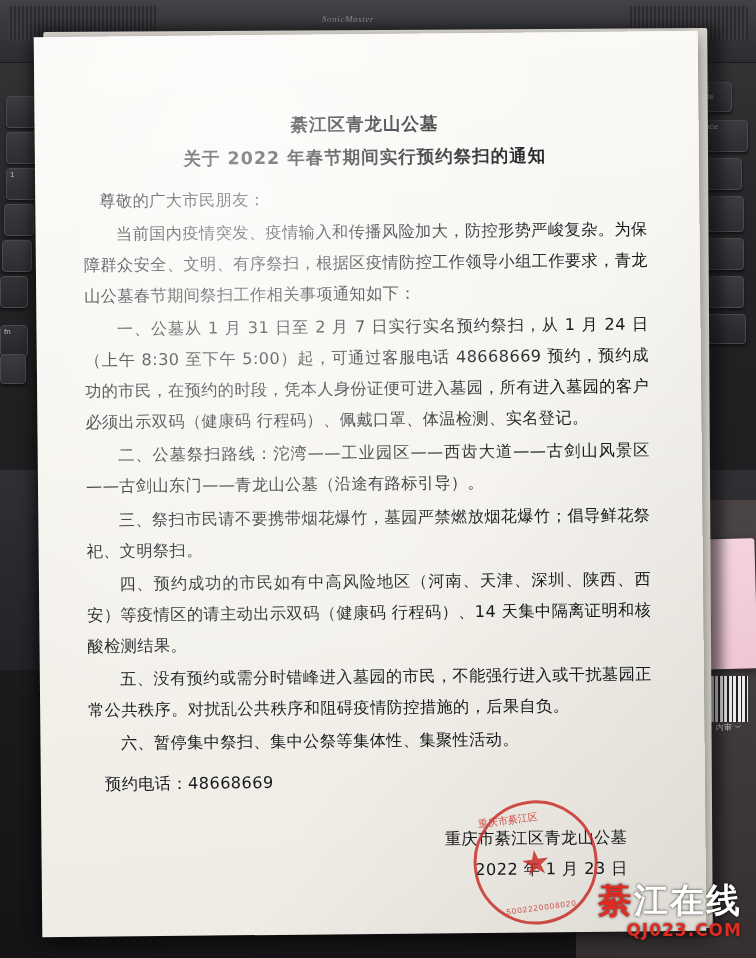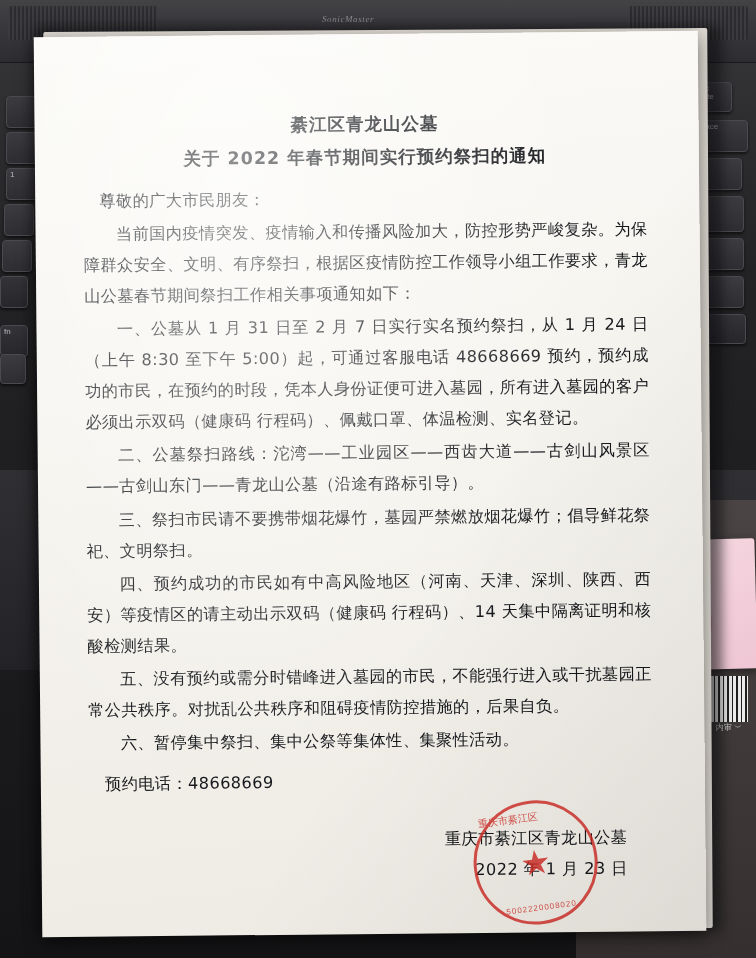--- a/index.html
+++ b/index.html
@@ -355,14 +355,20 @@
     </div>
 
     <div class="seal">
       <div class="ring"></div>
       <div class="star">★</div>
       <div class="arc-text">重庆市綦江区</div>
       <div class="bottom-text">5002220008020</div>
     </div>
   </div>
 
+  <div class="watermark">
+    <div class="wm-main">
+      <span class="red">綦</span><span>江在线</span>
+    </div>
+    <div class="wm-sub">QJ023.COM</div>
+  </div>
 
 </div>
 
 </body></html>

